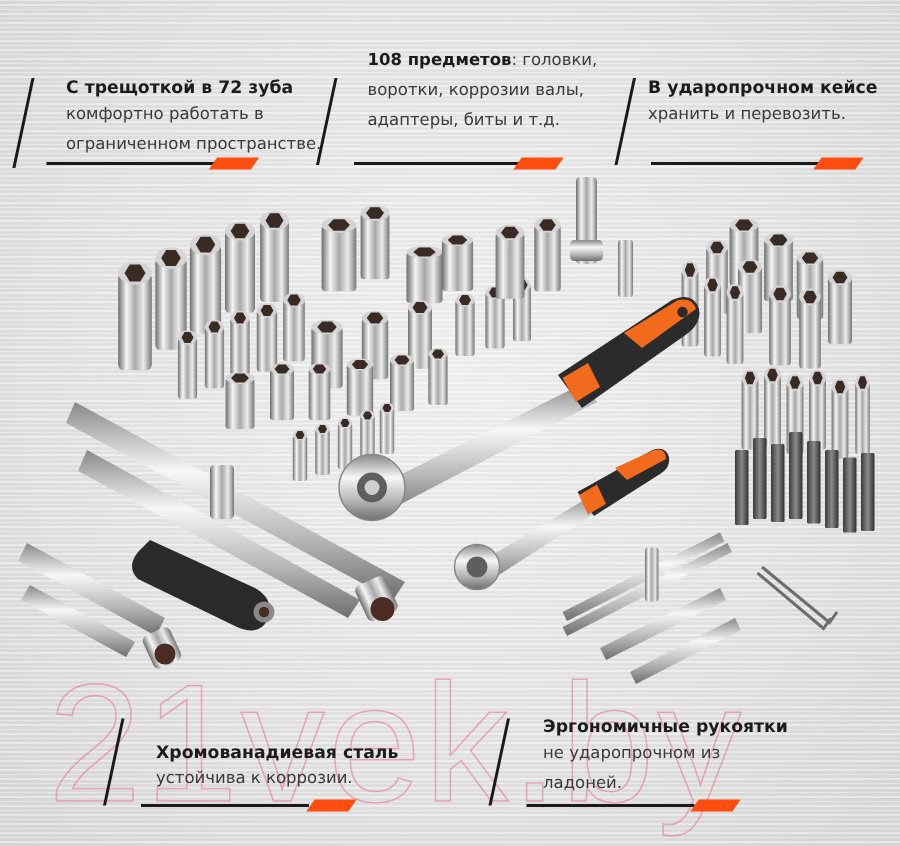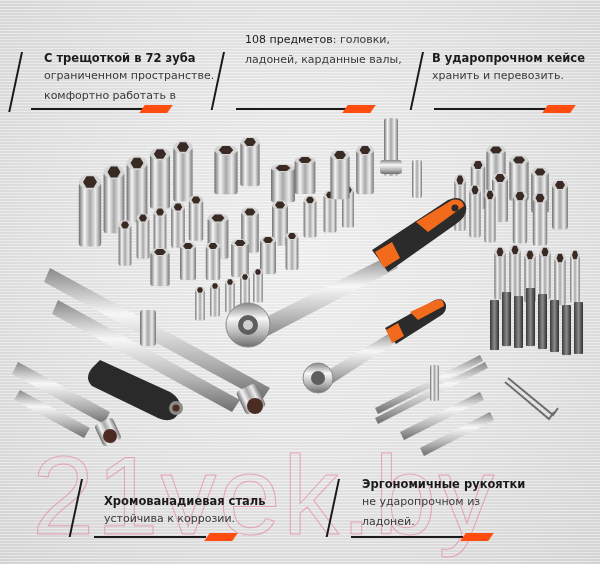--- a/index.html
+++ b/index.html
@@ -7,21 +7,21 @@
     body {
       position: relative;
       font-family: "DejaVu Sans", sans-serif;
       background:
         repeating-linear-gradient(180deg, rgba(255,255,255,0.35) 0px, rgba(255,255,255,0.35) 1px, rgba(0,0,0,0.025) 1px, rgba(0,0,0,0.025) 3px),
         radial-gradient(ellipse at 50% 45%, #f2f2f2 0%, #e4e4e4 60%, #d9d9d9 100%);
     }
     .callout { position: absolute; color: #1b1b1b; }
     .callout .title { font-weight: bold; font-size: 11.5px; line-height: 16px; white-space: nowrap; }
     .callout .body { font-size: 11px; line-height: 20px; color: #3a3a3a; white-space: nowrap; }
-    .callout .title-inline { font-weight: normal; color: #1b1b1b; }
+    .callout .title-inline { font-weight: bold; color: #1b1b1b; }
     .frame-line { position: absolute; background: #1a1a1a; }
     .accent { position: absolute; width: 28px; height: 8px; background: #ff4d0f; transform: skewX(-35deg); }
 
     
     .tools { position: absolute; left: 0; top: 0; width: 600px; height: 564px; }
     .watermark {
       position: absolute; left: 32px; top: 440px;
       font-family: "Liberation Sans", sans-serif; font-size: 112px; font-weight: normal;
       letter-spacing: 2px;
       color: transparent; -webkit-text-stroke: 1px rgba(230,110,140,0.55);
@@ -187,34 +187,35 @@
 </svg>
 
 <div class="watermark">21vek.by</div>
 
 <div>
   <div class="frame-line" style="left:21px;top:52px;width:1.5px;height:60px;transform:skewX(-12deg);transform-origin:top;"></div>
   <div class="frame-line" style="left:31px;top:108px;width:115px;height:1.5px;"></div>
   <div class="accent" style="left:142px;top:105px;"></div>
   <div class="callout" style="left:44px;top:50px;">
     <div class="title">С трещоткой в 72 зуба</div>
+    <div class="body">комфортно работать в</div>
     <div class="body">ограниченном пространстве.</div>
-    <div class="body">комфортно работать в</div>
   </div>
 </div>
 
 <div>
   <div class="frame-line" style="left:223px;top:52px;width:1.5px;height:58px;transform:skewX(-12deg);transform-origin:top;"></div>
   <div class="frame-line" style="left:236px;top:108px;width:110px;height:1.5px;"></div>
   <div class="accent" style="left:345px;top:105px;"></div>
   <div class="callout" style="left:245px;top:30px;">
     <div class="body" style="line-height:20px;">
       <span class="title-inline">108 предметов</span><span>: головки,</span>
     </div>
-    <div class="body">ладоней, карданные валы,</div>
+    <div class="body">воротки, коррозии валы,</div>
+    <div class="body">адаптеры, биты и т.д.</div>
   </div>
 </div>
 
 <div>
   <div class="frame-line" style="left:422px;top:52px;width:1.5px;height:58px;transform:skewX(-12deg);transform-origin:top;"></div>
   <div class="frame-line" style="left:434px;top:108px;width:112px;height:1.5px;"></div>
   <div class="accent" style="left:545px;top:105px;"></div>
   <div class="callout" style="left:432px;top:50px;">
     <div class="title">В ударопрочном кейсе</div>
     <div class="body">хранить и перевозить.</div>

